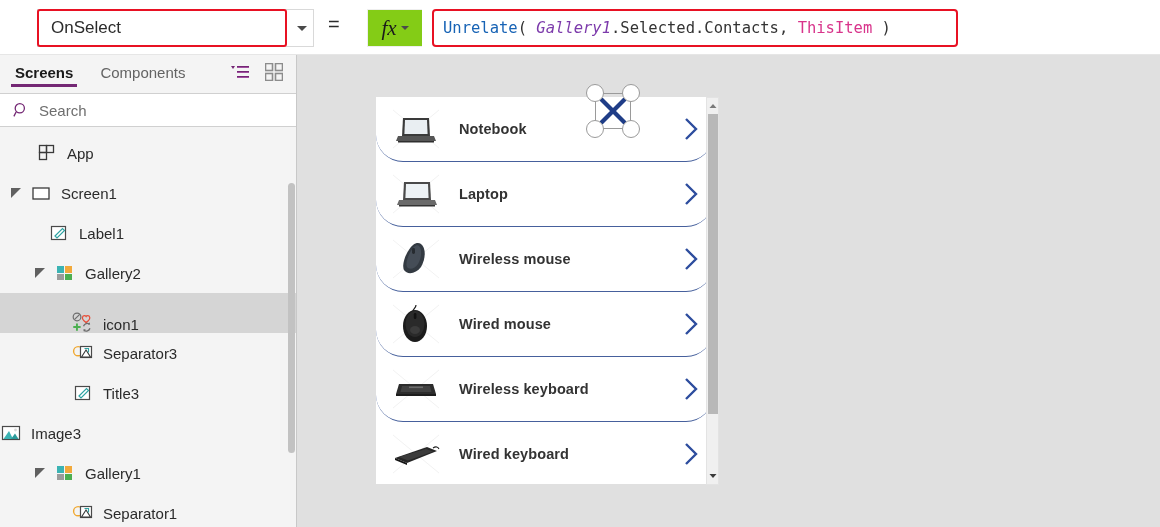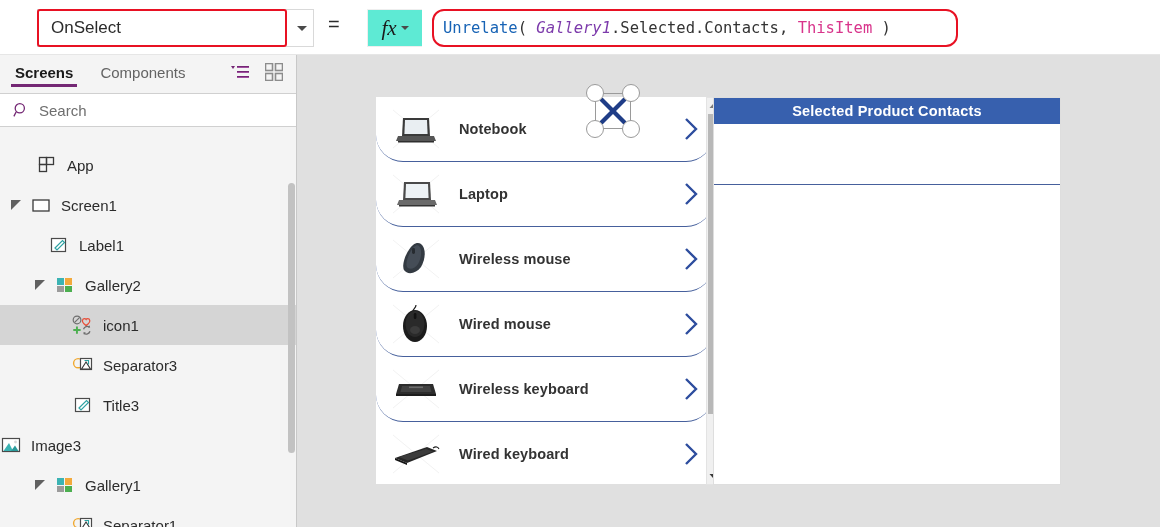--- a/index.html
+++ b/index.html
@@ -67,34 +67,34 @@
     position: absolute;
     left: 367px; top: 9px;
     width: 55px; height: 38px;
     border: 1px solid #eeeeee;
     border-right: none;
     box-sizing: border-box;
     display: flex;
     align-items: center;
     justify-content: center;
     gap: 4px;
-    background: #5eead4;
+    background: #84cc16;
   }
   #fx-label {
     font-family: "Liberation Serif", serif;
     font-style: italic;
     font-size: 21px;
     color: #1b1b1b;
   }
   #formula-input {
     position: absolute;
     left: 432px; top: 9px;
     width: 526px; height: 38px;
     border: 2px solid #e81123;
-    border-radius: 12px;
+    border-radius: 4px;
     background: #ffffff;
     box-sizing: border-box;
     display: flex;
     align-items: center;
     padding-left: 9px;
     font-family: "DejaVu Sans Mono", monospace;
     font-size: 15.5px;
     white-space: pre;
     overflow: hidden;
   }
@@ -157,21 +157,21 @@
   #tab-components { margin-left: 19px; }
   #view-icons {
     position: absolute;
     right: 13px; top: 8px;
     display: flex;
     align-items: center;
     gap: 15px;
   }
   #search-box {
     position: relative;
-    margin: 2px 0 12px 0;
+    margin: 2px 0 0 0;
     height: 34px;
     background: #ffffff;
     border: 1px solid #d0d0d0;
     border-left: none;
     border-right: none;
     box-sizing: border-box;
     display: flex;
     align-items: center;
   }
   #search-icon-wrap { margin: 0 9px 0 13px; display: flex; align-items: center;}
@@ -479,21 +479,21 @@
         <svg width="20" height="20" viewBox="0 0 20 20">
           <rect x="2" y="3" width="7" height="7" fill="#3bb3b3"></rect>
           <rect x="10" y="3" width="7" height="7" fill="#f2a93b"></rect>
           <rect x="2" y="11" width="7" height="6" fill="#9b9b9b"></rect>
           <rect x="10" y="11" width="7" height="6" fill="#4caf50"></rect>
         </svg>
       </span>
       <span class="tree-label">Gallery2</span>
     </div>
 
-    <div class="tree-row selected" style="padding-left:72px;">
+    <div class="tree-row selected" style="padding-left:72px;align-items:flex-end;">
       <span class="tree-icon">
         <svg width="24" height="22" viewBox="0 0 24 22">
           <circle cx="5.5" cy="5.5" r="4.2" fill="none" stroke="#6e6e6e" stroke-width="1.3"></circle>
           <line x1="2.6" y1="8.4" x2="8.4" y2="2.6" stroke="#6e6e6e" stroke-width="1.3"></line>
           <path d="M13 9.6 C10.2 7.2 11.4 4 13.6 4 C14.5 4 15.1 4.5 15.4 5 C15.7 4.5 16.3 4 17.2 4 C19.4 4 20.6 7.2 17.8 9.6 L15.4 11.6 Z" fill="none" stroke="#e8503a" stroke-width="1.4"></path>
           <path d="M5.4 12.5 L5.4 20.5 M1.4 16.5 L9.4 16.5" stroke="#4caf50" stroke-width="2.1"></path>
           <path d="M12.6 15.6 a4.2 4.2 0 0 1 6.6 -2.2" fill="none" stroke="#6e6e6e" stroke-width="1.4"></path>
           <path d="M19.6 17.8 a4.2 4.2 0 0 1 -6.6 2.2" fill="none" stroke="#6e6e6e" stroke-width="1.4"></path>
           <path d="M19.2 11.2 l0.6 2.6 l-2.6 0 z" fill="#6e6e6e"></path>
           <path d="M13 21.6 l-0.6 -2.6 l2.6 0 z" fill="#6e6e6e"></path>
@@ -695,27 +695,20 @@
         </svg>
     </span>
     <div id="gallery1-scrollthumb"></div>
     <span class="sb-arrow" id="gallery1-sb-down">
       <svg width="8" height="6" viewBox="0 0 8 6">
           <path d="M4 5 L0.5 1 L7.5 1 Z" fill="#3a3a3a"></path>
         </svg>
     </span>
   </div>
 
-  <div id="contacts-panel">
-    <div id="contacts-header">
-      <span>Selected Product Contacts</span>
-    </div>
-    <div id="contacts-gallery2"></div>
-    <div id="contacts-empty-body"></div>
-  </div>
 
   <div id="icon1-selection">
     <div id="icon1-frame"></div>
     <span id="icon1-glyph">
       <svg width="36" height="36" viewBox="0 0 36 36">
         <path d="M6 6 L30 30" stroke="#1f3d87" stroke-width="4.2" stroke-linecap="butt"></path>
         <path d="M30 6 L6 30" stroke="#1f3d87" stroke-width="4.2" stroke-linecap="butt"></path>
       </svg>
     </span>
     <span class="sel-handle tl"></span>

